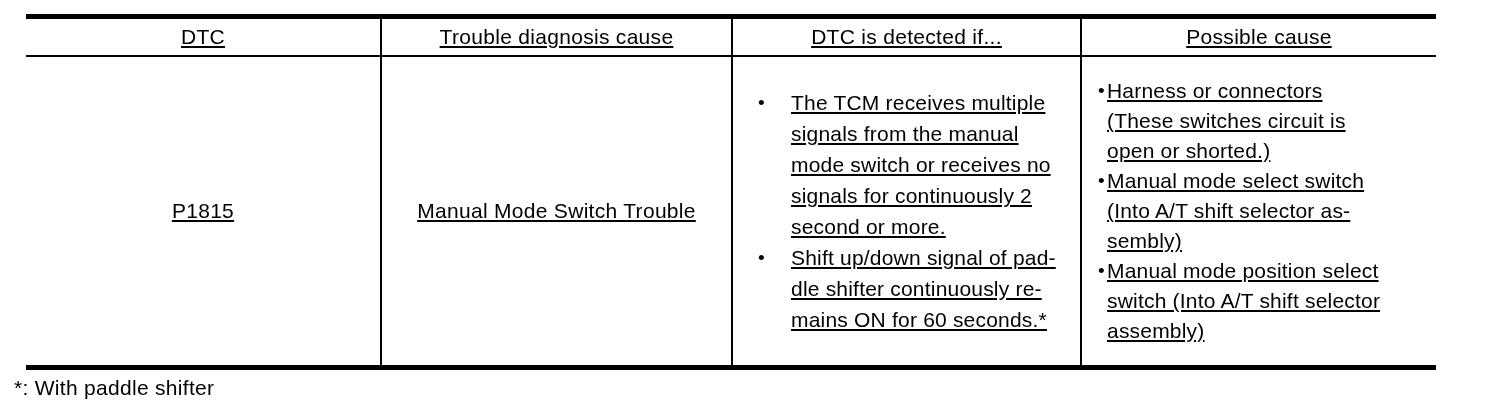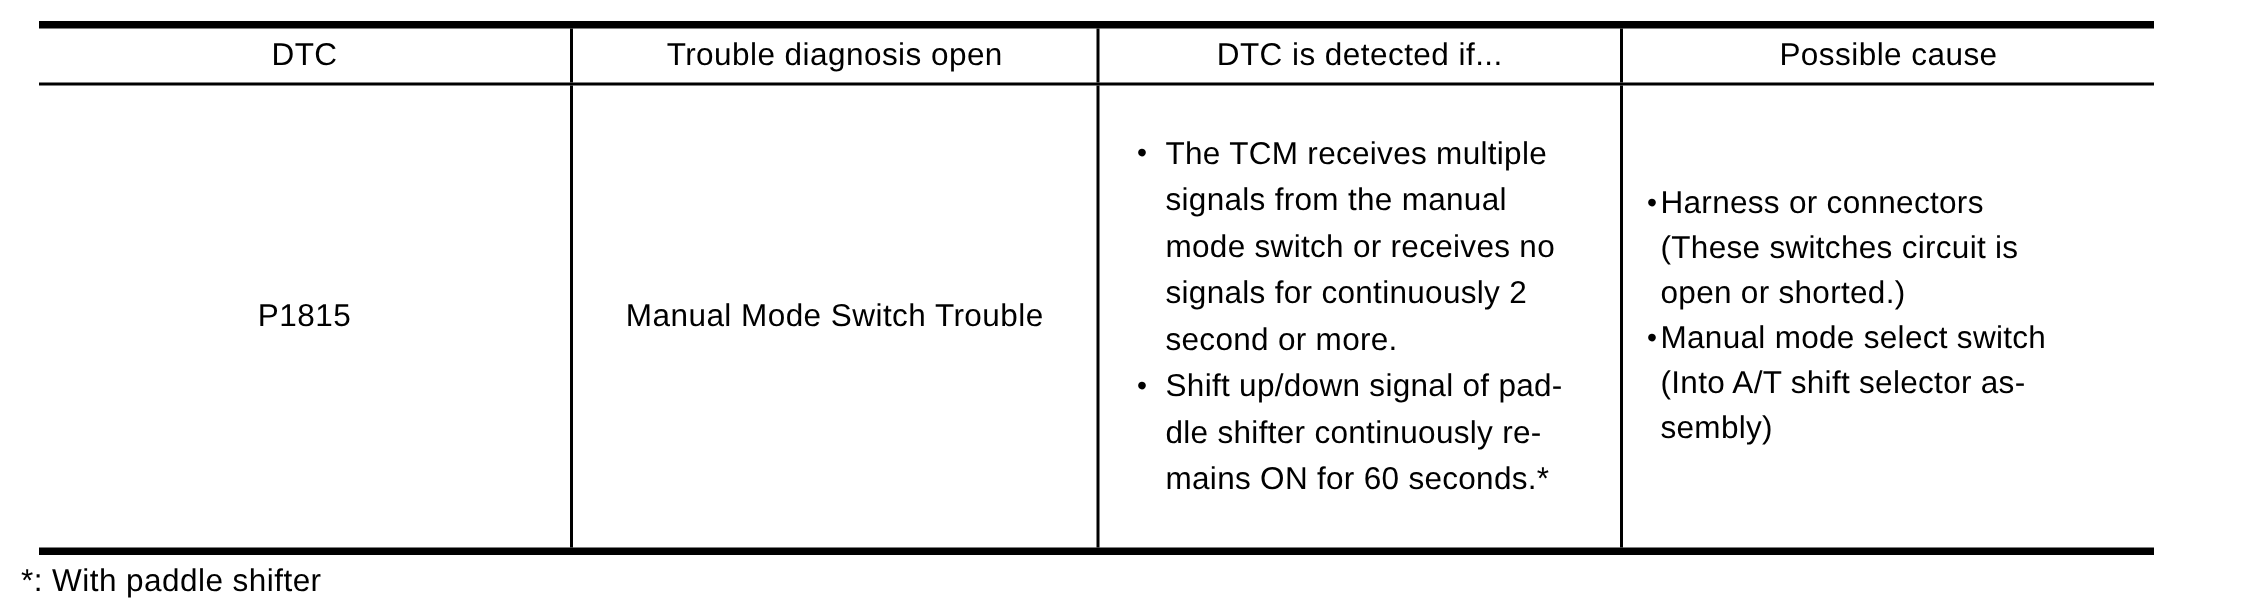--- a/index.html
+++ b/index.html
@@ -14,20 +14,21 @@
     font-size: 21px;
     overflow: hidden;
   }
   .dtc-table {
     position: absolute;
     left: 26px;
     top: 14px;
     width: 1410px;
     border-top: 5px solid #000;
     border-bottom: 5px solid #000;
+    text-decoration: underline;
   }
   .grid-row {
     display: grid;
     grid-template-columns: 354px 351px 349px 356px;
   }
   .header-row {
     height: 38px;
     border-bottom: 2px solid #000;
   }
   .body-row {
@@ -62,21 +63,21 @@
   }
   ul.bullets li {
     position: relative;
   }
   ul.bullets li::before {
     content: "\2022";
     position: absolute;
     font-size: 19px;
   }
   ul.detected li {
-    padding-left: 44px;
+    padding-left: 58px;
     line-height: 31px;
   }
   ul.detected li::before { left: 25px; }
   ul.causes li {
     padding-left: 25px;
     line-height: 30px;
   }
   ul.causes li::before { left: 16px; }
   ul.bullets sup {
     font-size: 14px;
@@ -91,35 +92,36 @@
     letter-spacing: 0.3px;
   }
 </style>
 </head>
 <body>
 
 <div class="page">
   <div class="dtc-table">
     <div class="grid-row header-row">
       <div class="cell hdr-cell v1">DTC</div>
-      <div class="cell hdr-cell v2">Trouble diagnosis open</div>
+      <div class="cell hdr-cell v2">Trouble diagnosis cause</div>
       <div class="cell hdr-cell v3">DTC is detected if...</div>
       <div class="cell hdr-cell v4">Possible cause</div>
     </div>
     <div class="grid-row body-row">
       <div class="cell center-cell v1">P1815</div>
       <div class="cell center-cell v2">Manual Mode Switch Trouble</div>
       <div class="cell list-cell v3">
         <ul class="bullets detected">
             <li>The TCM receives multiple<br>signals from the manual<br>mode switch or receives no<br>signals for continuously 2<br>second or more.</li>
             <li>Shift up/down signal of pad-<br>dle shifter continuously re-<br>mains ON for 60 seconds.*</li>
           </ul>
       </div>
       <div class="cell list-cell v4">
         <ul class="bullets causes">
             <li>Harness or connectors<br>(These switches circuit is<br>open or shorted.)</li>
             <li>Manual mode select switch<br>(Into A/T shift selector as-<br>sembly)</li>
+            <li>Manual mode position select<br>switch (Into A/T shift selector<br>assembly)</li>
           </ul>
       </div>
     </div>
   </div>
   <div class="footnote">*: With paddle shifter</div>
 </div>
 
 </body></html>

